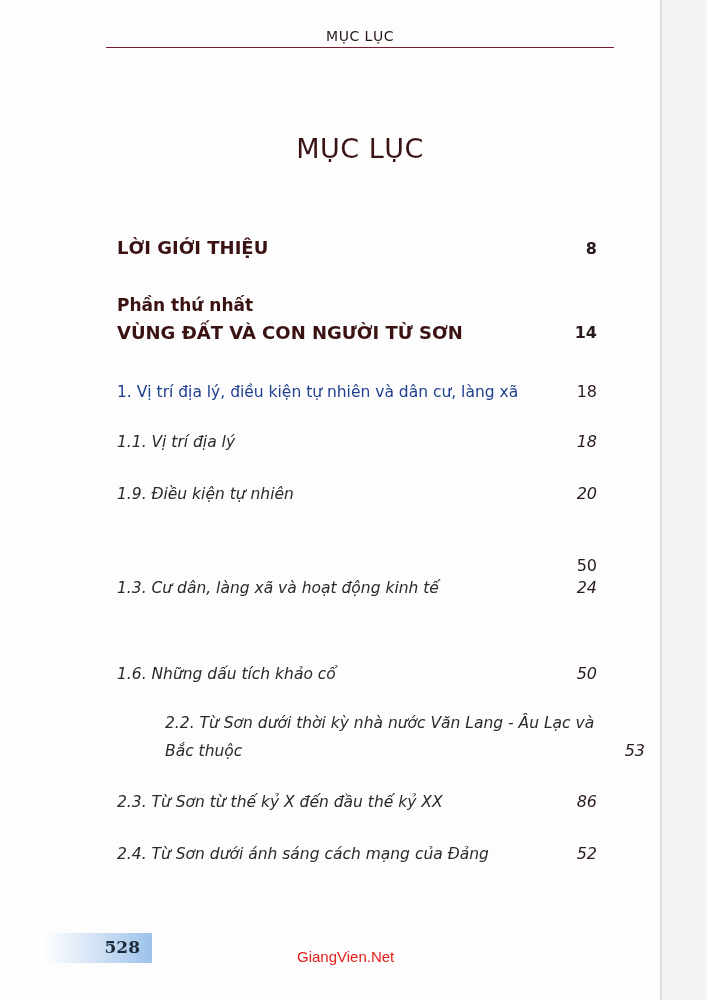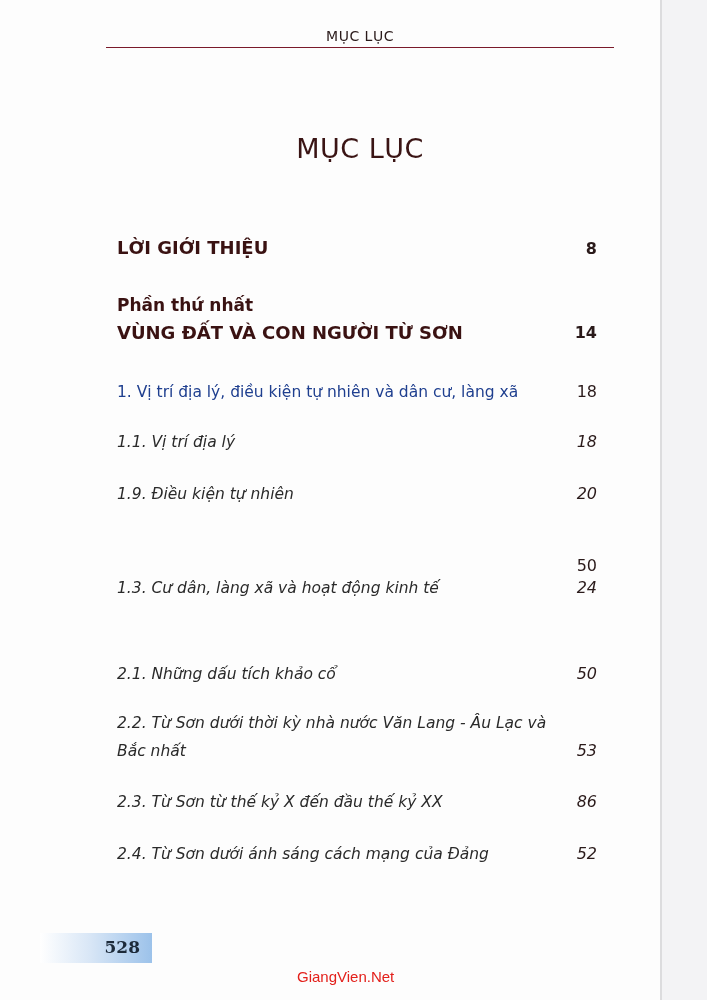--- a/index.html
+++ b/index.html
@@ -39,21 +39,20 @@
       position: absolute; left: 40px; top: 933px; width: 112px; height: 30px;
       background: linear-gradient(to right, #ffffff 0%, #d8e6f6 45%, #9cc2ea 100%);
     }
     .folio span {
       position: absolute; right: 12px; top: 4px; font-size: 17px; font-weight: bold;
       color: #1c2a3a; font-family: "DejaVu Serif", serif; text-align: right;
     }
     .watermark {
       position: absolute; left: 297px; top: 948px; font-size: 15px; color: #e3201b;
       font-family: "Liberation Sans", sans-serif;
-      margin-top: 20px;
     }
   </style>
 </head>
 <body>
 
 <div class="page">
   <div class="running-head">MỤC LỤC</div>
   <div class="head-rule"></div>
 
   <div class="toc-title">MỤC LỤC</div>
@@ -87,27 +86,27 @@
   <div class="entry section" style="top:532px;margin-top:42px;">
     <span class="label">1.3. Cư dân, làng xã và hoạt động kinh tế</span>
     <span class="page-num">24</span>
   </div>
 
   <div class="entry chapter" style="top:580px;">
     <span class="page-num">50</span>
   </div>
 
   <div class="entry section" style="top:660px;">
-    <span class="label">2.1. Những dấu tích khảo cổ</span>
+    <span class="label">1.6. Những dấu tích khảo cổ</span>
     <span class="page-num">50</span>
   </div>
 
-  <div class="entry section" style="top:709px;">
+  <div class="entry section" style="top:709px;margin-left:48px;">
     <span class="label">2.2. Từ Sơn dưới thời kỳ nhà nước Văn Lang - Âu Lạc và</span>
-    <span class="label">Bắc nhất</span>
+    <span class="label">Bắc thuộc</span>
     <span class="page-num">53</span>
   </div>
 
   <div class="entry section" style="top:788px;">
     <span class="label">2.3. Từ Sơn từ thế kỷ X đến đầu thế kỷ XX</span>
     <span class="page-num">86</span>
   </div>
 
   <div class="entry section" style="top:840px;">
     <span class="label">2.4. Từ Sơn dưới ánh sáng cách mạng của Đảng</span>

